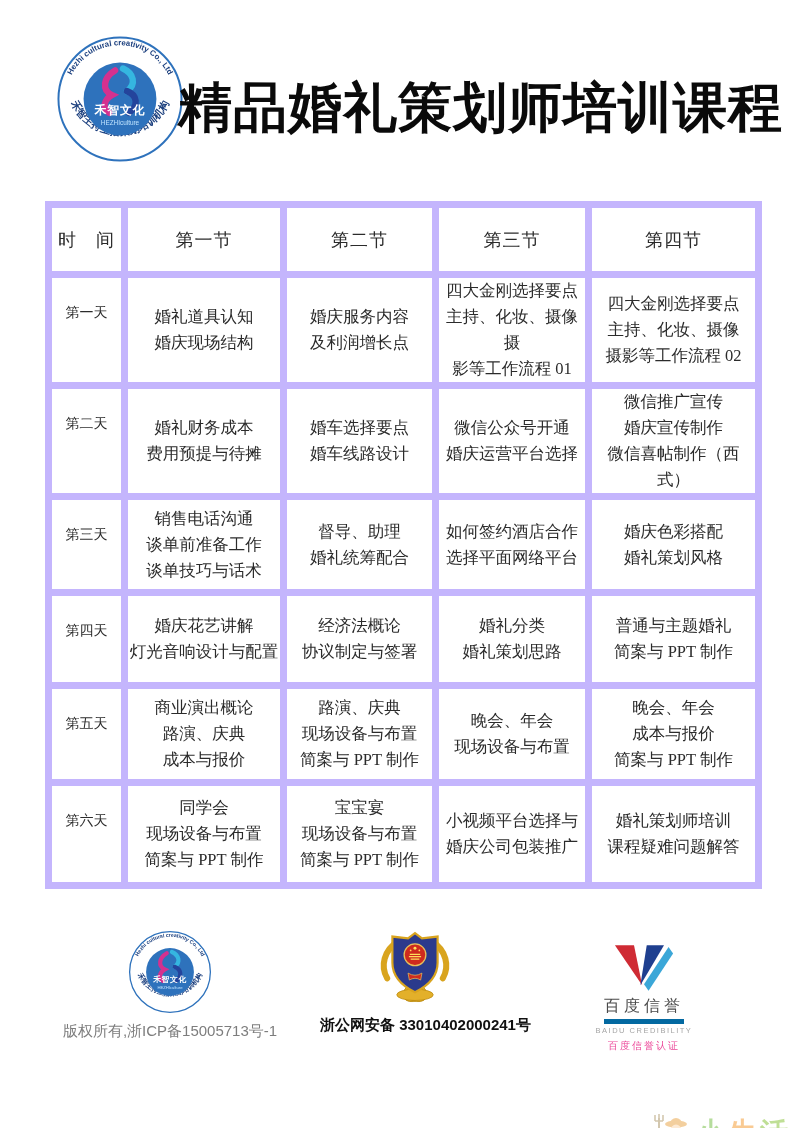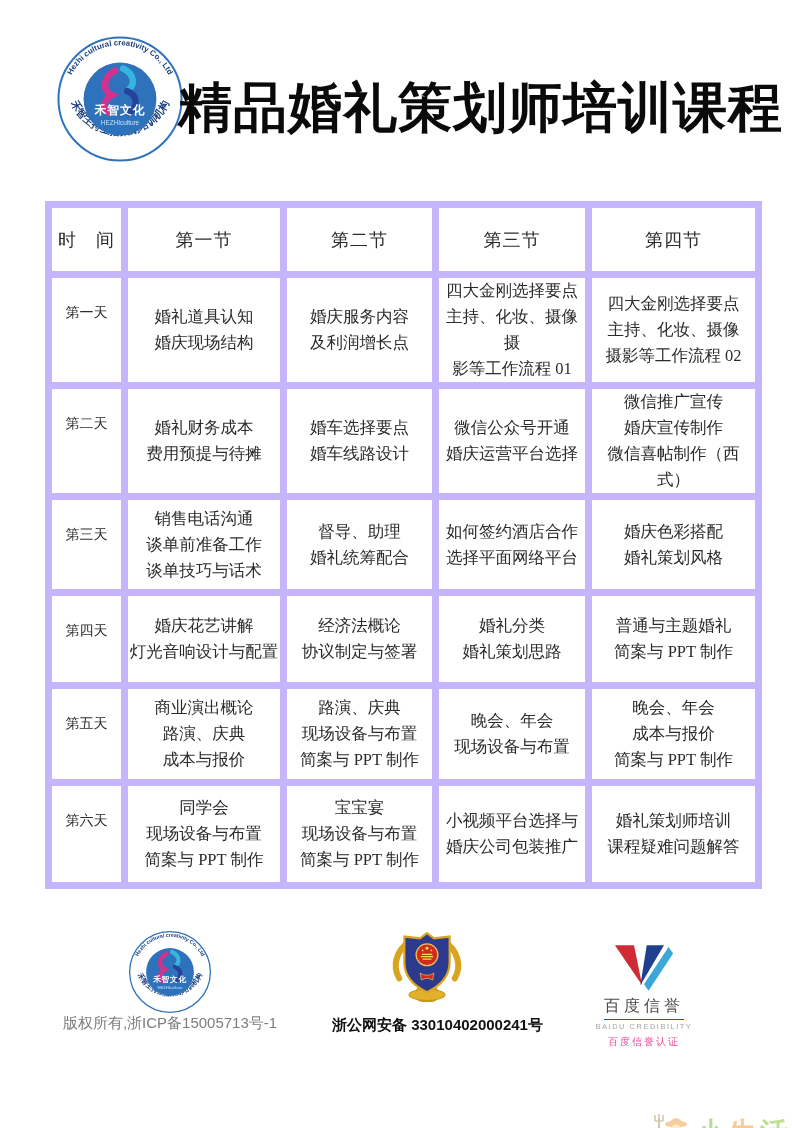--- a/index.html
+++ b/index.html
@@ -32,34 +32,34 @@
   tr.r1{height:98px;} tr.r2{height:93px;} tr.r3{height:96px;}
   tr.r4{height:93px;} tr.r5{height:97px;} tr.r6{height:103px;}
   .col-head{font-size:18px;letter-spacing:1px;}
   .day-cell{vertical-align:top !important;padding-top:26px !important;font-size:14px;}
   .course-cell{font-size:16.5px;line-height:26px;white-space:pre-line;}
 
   
   .footer-left{position:absolute;left:45px;top:930px;width:250px;text-align:center;}
   .logo-small{width:84px;height:84px;display:block;margin:0 auto;}
   .copyright{
-    font-family:"Liberation Sans","DejaVu Sans",sans-serif;
+    margin-top:8px;font-family:"Liberation Sans","DejaVu Sans",sans-serif;
     font-size:15px;color:#7d7d7d;white-space:nowrap;
   }
-  .footer-mid{position:absolute;left:332px;top:926px;width:190px;text-align:center;}
+  .footer-mid{position:absolute;left:320px;top:926px;width:190px;text-align:center;}
   .police-badge{width:80px;height:82px;display:block;margin:0 auto;}
   .police-text{
     margin-top:8px;font-family:"Liberation Sans","DejaVu Sans",sans-serif;
     font-size:15px;font-weight:700;color:#111;white-space:nowrap;
   }
   .footer-right{position:absolute;left:566px;top:944px;width:156px;text-align:center;
     font-family:"Liberation Sans","DejaVu Sans",sans-serif;}
   .baidu-v{width:60px;height:48px;display:block;margin:0 auto;}
   .baidu-cn{margin-top:4px;font-size:16px;letter-spacing:4px;color:#4a4a4a;
-    padding-bottom:2px;border-bottom:1px solid #0369a1;display:inline-block;}
+    padding-bottom:2px;border-bottom:5px solid #0369a1;display:inline-block;}
   .baidu-en{font-size:7.5px;letter-spacing:1.5px;color:#a5a5a5;margin-top:2px;}
   .baidu-cert{font-size:10px;color:#ec4899;letter-spacing:2px;margin-top:4px;}
 
   
   .watermark{position:absolute;left:652px;top:1064px;width:145px;height:58px;opacity:0.55;margin-top:46px;}
   .wm-mascot{position:absolute;left:0;top:2px;width:42px;height:54px;}
   .wm-name{position:absolute;left:44px;top:4px;width:100px;font-size:28px;font-weight:700;
     font-family:"Liberation Sans","DejaVu Sans",sans-serif;letter-spacing:4px;white-space:nowrap;}
   .wm-ch0{color:#7cc24e;} .wm-ch1{color:#f5a03c;} .wm-ch2{color:#8cc63f;}
   .wm-url{position:absolute;left:42px;top:38px;width:103px;text-align:center;

